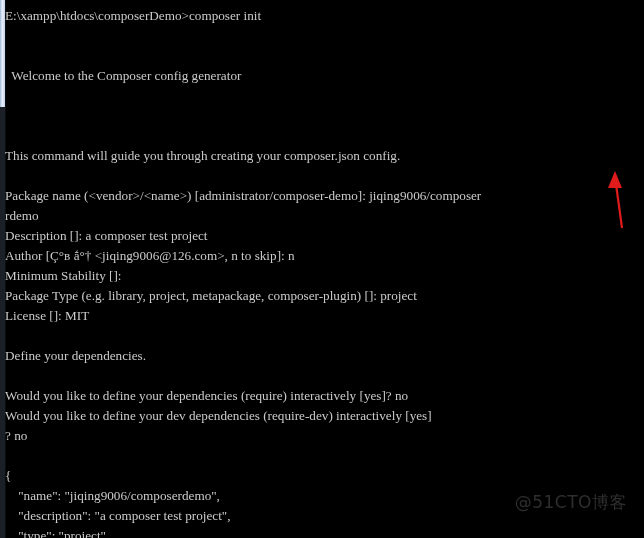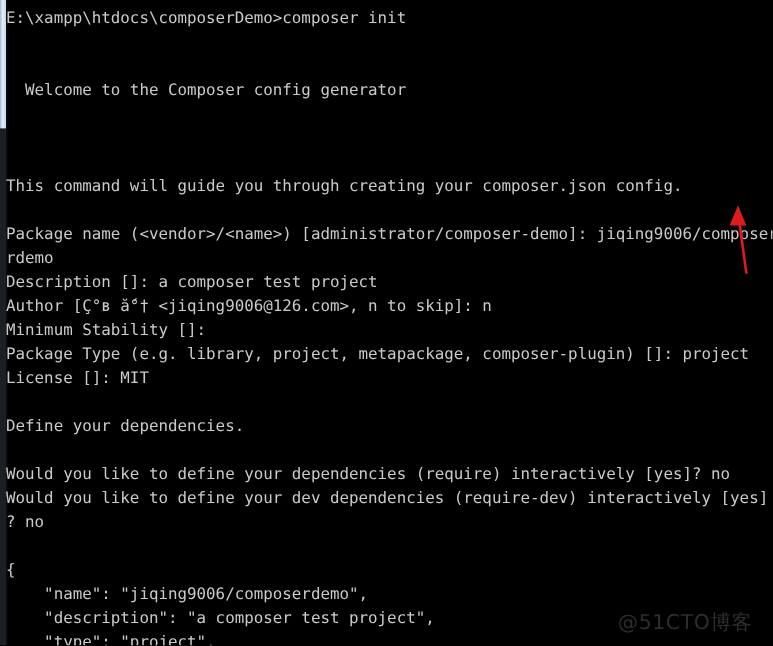--- a/index.html
+++ b/index.html
@@ -44,38 +44,39 @@
     color: #cbcbcb;
     font-size: 13.2px;
     line-height: 20px;
     letter-spacing: 0px;
     white-space: pre;
   }
   .line {
     height: 20px;
     white-space: pre;
     overflow: visible;
+    font-family: Liberation Serif, serif;
   }
   .line.blank { color: transparent; }
 
   
   #annotation-arrow {
     position: absolute;
     left: 594px;
     top: 168px;
     width: 50px;
     height: 62px;
     pointer-events: none;
   }
 
   
   #watermark {
     position: absolute;
     right: 17px;
-    bottom: 8px;
+    bottom: 24px;
     color: #2e2e2e;
     font-family: "DejaVu Sans", "Liberation Sans", sans-serif;
     font-size: 17px;
     letter-spacing: 0.5px;
     user-select: none;
   }
 </style>
 </head>
 <body>
 

